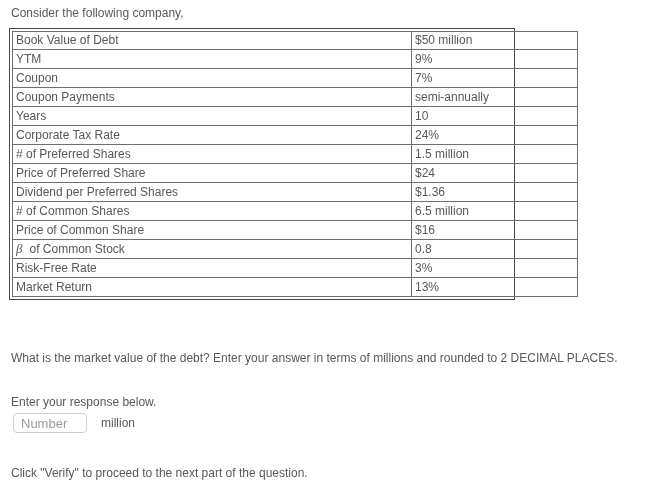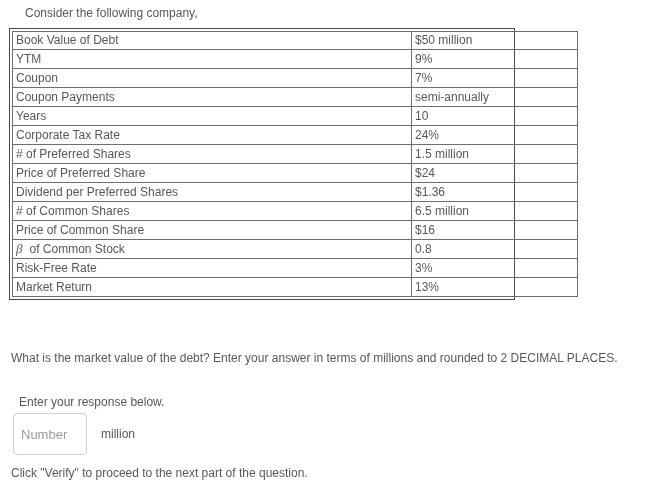--- a/index.html
+++ b/index.html
@@ -12,21 +12,21 @@
     height: 504px;
     position: relative;
     font-family: "Liberation Sans", sans-serif;
     font-size: 12px;
     color: #55585c;
     overflow: hidden;
   }
 
   .intro-text {
     position: absolute;
-    left: 25px;
+    left: 11px;
     top: 6px;
     font-size: 12px;
     color: #55585c;
     white-space: nowrap;
   }
 
   
   .table-wrap {
     position: absolute;
     left: 9px;
@@ -72,36 +72,36 @@
     position: absolute;
     left: 11px;
     top: 351px;
     font-size: 12px;
     color: #55585c;
     white-space: nowrap;
     text-align: right;
   }
   .response-label {
     position: absolute;
-    left: 19px;
+    left: 11px;
     top: 395px;
     font-size: 12px;
     color: #55585c;
     white-space: nowrap;
   }
   .answer-row {
     position: absolute;
     left: 13px;
     top: 413px;
     display: flex;
     align-items: center;
   }
   input.number-input {
     width: 74px;
-    height: 42px;
+    height: 20px;
     box-sizing: border-box;
     border: 1px solid #cfcfcf;
     border-radius: 4px;
     background: #ffffff;
     font-family: "Liberation Sans", sans-serif;
     font-size: 13px;
     color: #55585c;
     padding: 0 7px;
     outline: none;
   }

